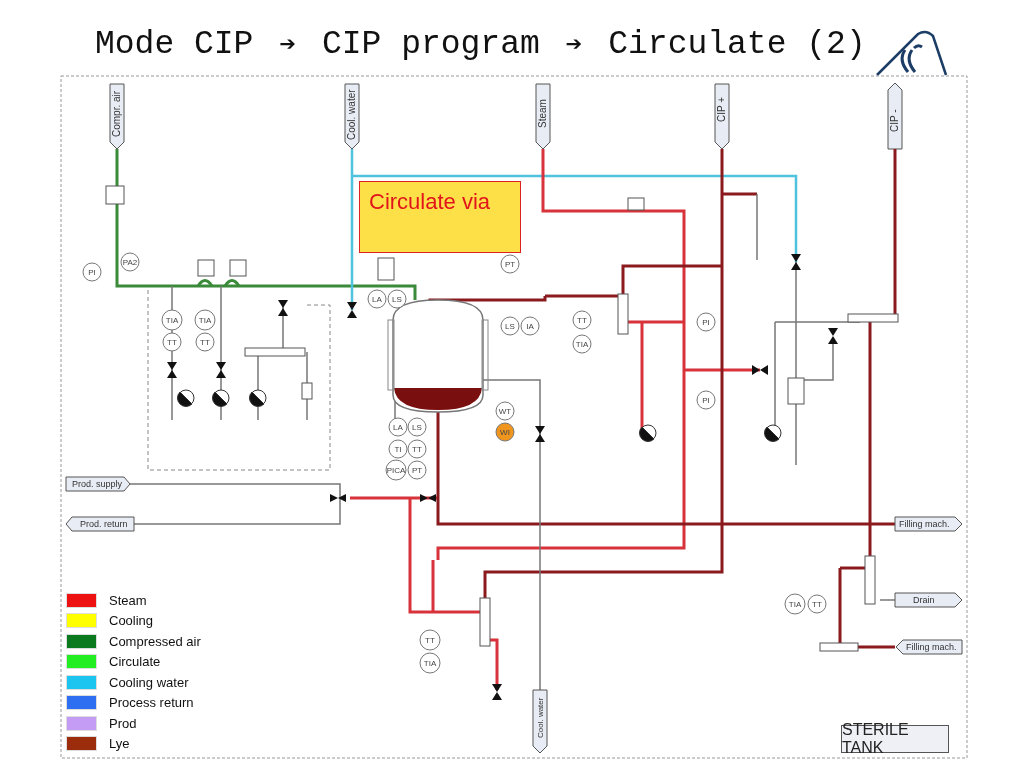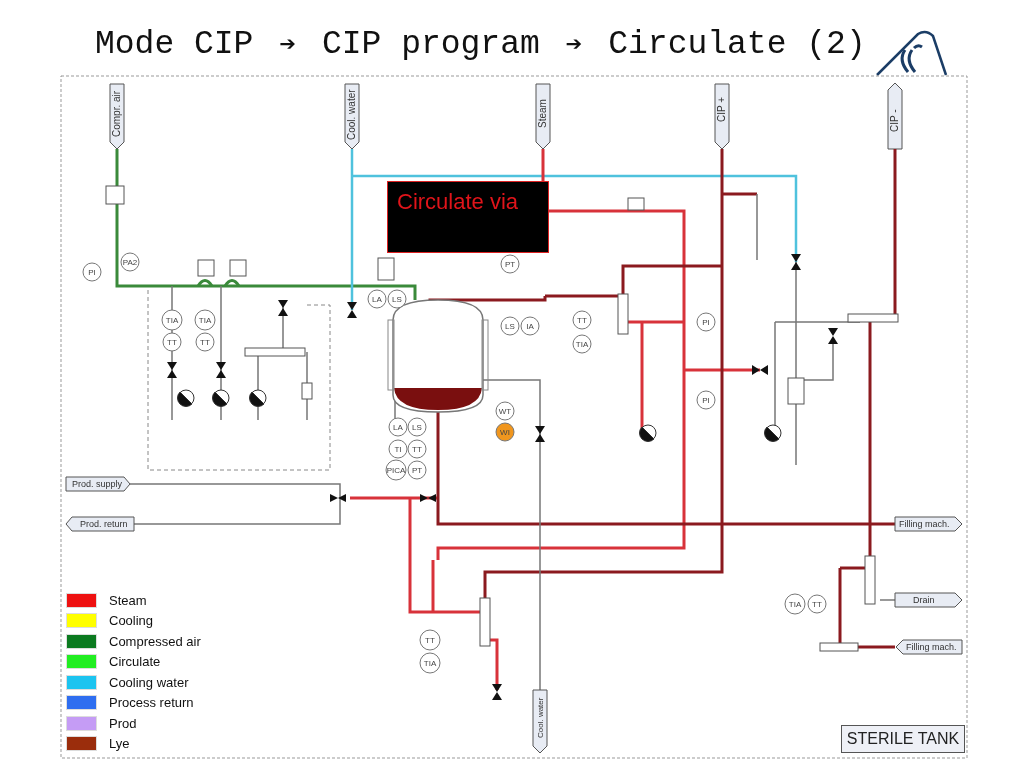--- a/index.html
+++ b/index.html
@@ -1,25 +1,25 @@
 <!DOCTYPE html>
 <html><head>
 <meta charset="utf-8">
 <style>
   html, body { margin:0; padding:0; background:#ffffff; }
   body { width:1024px; height:767px; position:relative; overflow:hidden; font-family:"Liberation Sans", sans-serif; }
   .title { position:absolute; left:95px; top:26px; font-family:Liberation Mono, monospace; font-size:33px; color:#111; white-space:nowrap; }
   .title .arrow { font-weight:bold; font-size:28px; padding:0 6px; }
   #diagram { position:absolute; left:0; top:0; }
-  .callout { position:absolute; left:359px; top:181px; width:162px; height:72px; border:1.5px solid #d22; background:#000000; color:#e0141a; font-size:22px; line-height:28px; padding:6px 0 0 9px; box-sizing:border-box;margin-left:28px; }
+  .callout { position:absolute; left:359px; top:181px; width:162px; height:72px; border:1.5px solid #d22; background:#fde047; color:#e0141a; font-size:22px; line-height:28px; padding:6px 0 0 9px; box-sizing:border-box; }
   .legend { position:absolute; left:66px; top:590px; }
   .legend-item { display:flex; align-items:center; height:20.5px; }
   .legend-swatch { width:31px; height:15px; margin-right:12px; border:1px solid #ddd; box-sizing:border-box; }
   .legend-label { font-size:13px; color:#111; }
-  .sterile { position:absolute; left:841px; top:725px; width:124px; height:28px; border:1px solid #555; background:#eef0f6; font-size:16px; color:#222; display:flex; align-items:center; justify-content:center; box-sizing:border-box; }
+  .sterile { position:absolute; left:841px; top:725px; width:108px; height:28px; border:1px solid #555; background:#eef0f6; font-size:16px; color:#222; display:flex; align-items:center; justify-content:center; box-sizing:border-box; }
   .lbl { font-family:"Liberation Sans", sans-serif; fill:#333; }
   .inst { font-family:"Liberation Sans", sans-serif; font-size:8px; fill:#444; }
 </style>
 </head>
 <body>
 
 <div class="title">
   <span>Mode CIP</span>
   <span class="arrow">➔</span>
   <span>CIP program</span>

